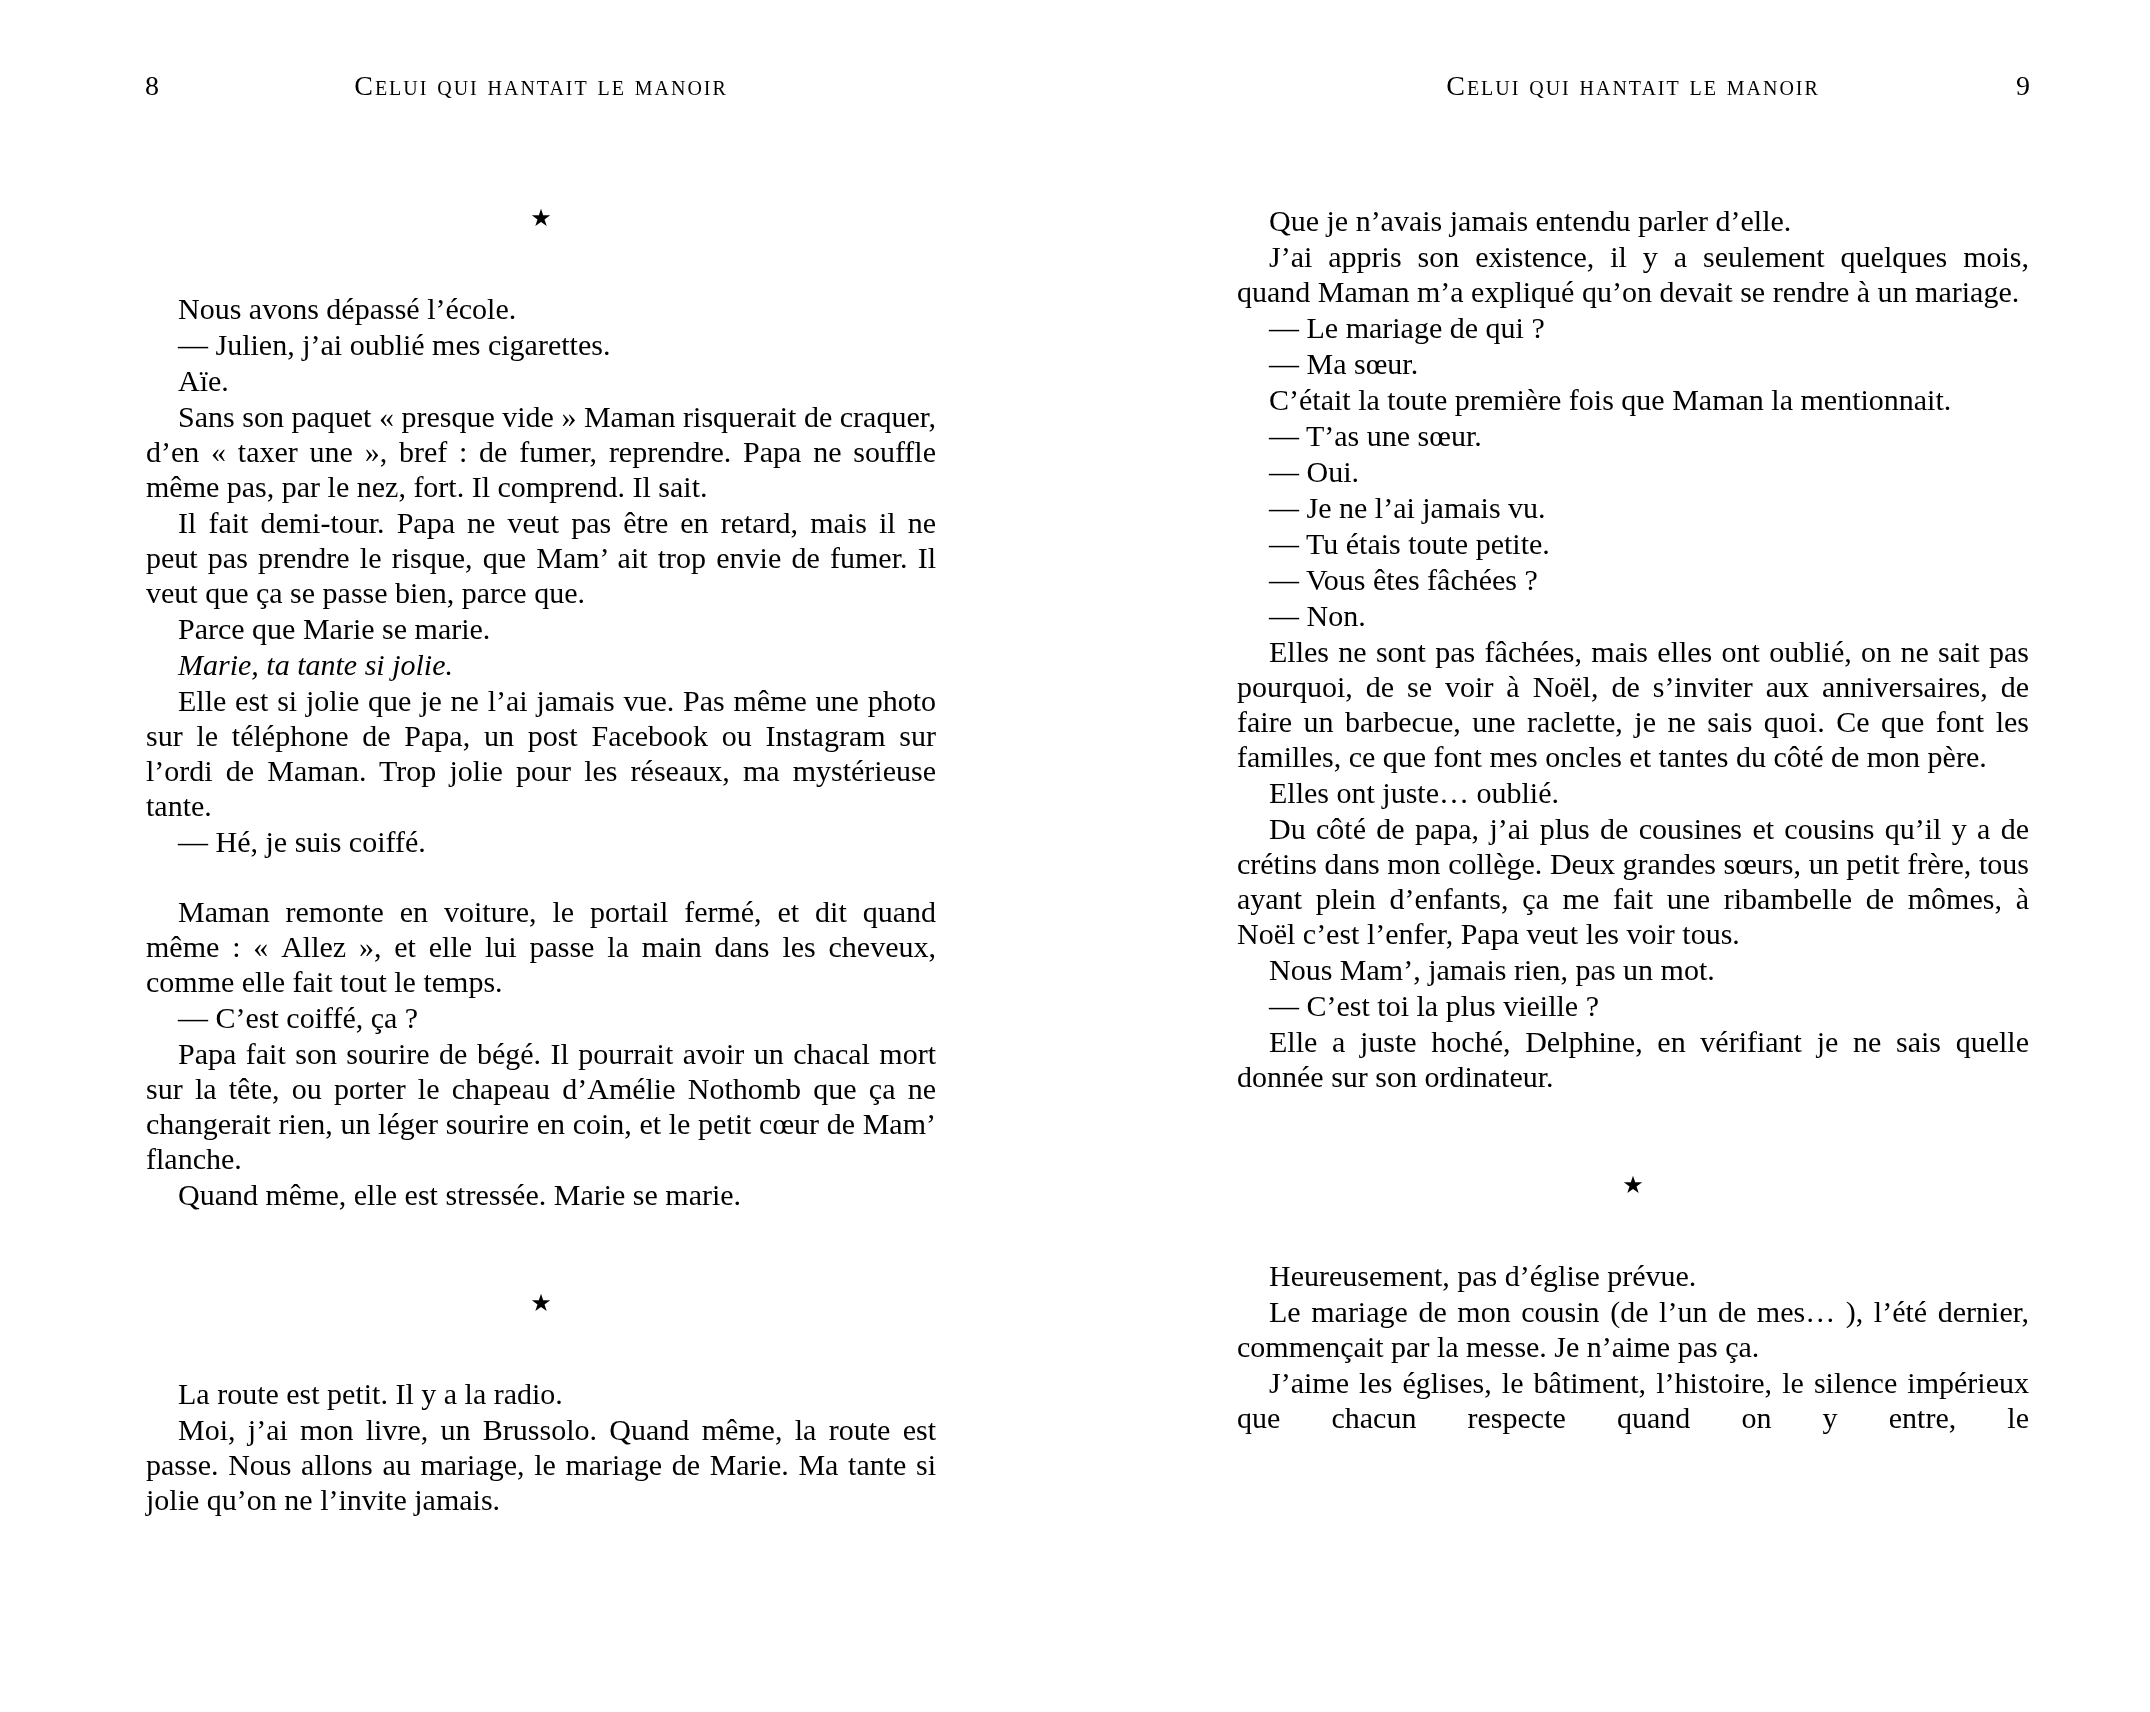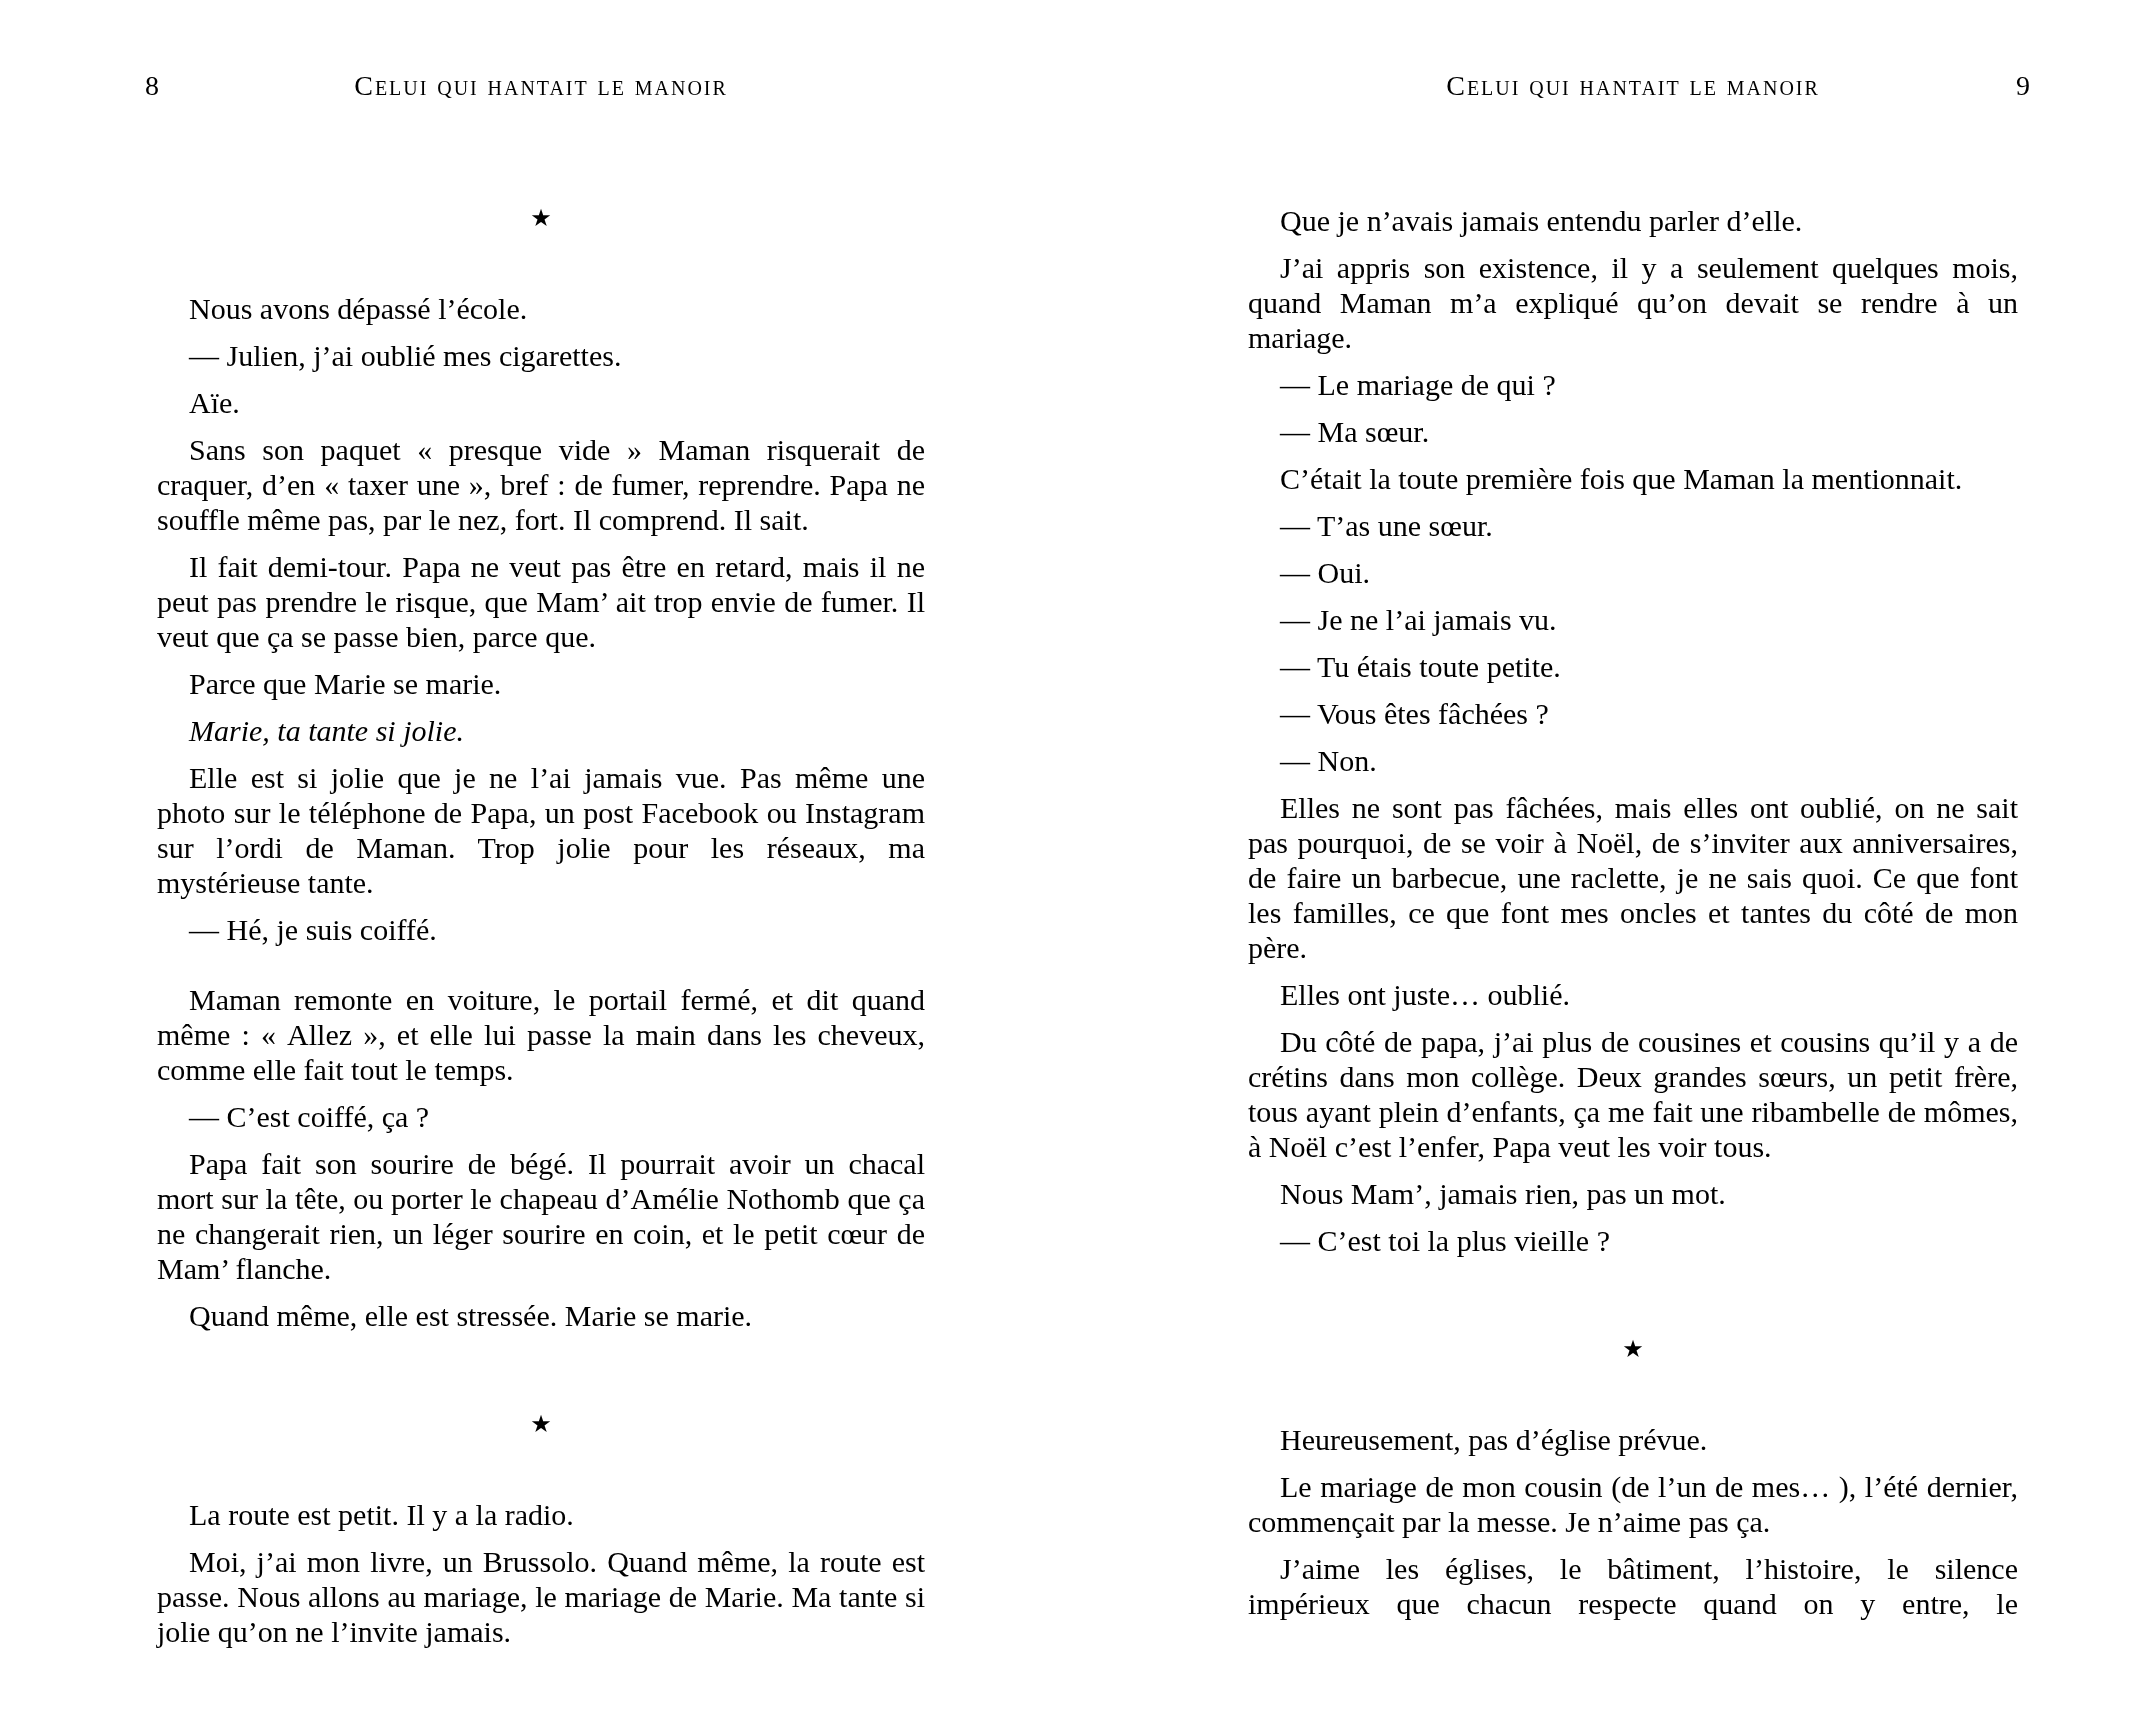--- a/index.html
+++ b/index.html
@@ -30,21 +30,21 @@
   }
   .page--left  .folio { left: 0; }
   .page--right .folio { right: 0; }
 
   .page-body {
     margin-top: 100px;
     font-size: 30px; line-height: 35px;
     text-align: justify;
     hyphens: none;
   }
-  p.para { margin: 12px; text-indent: 32px; }
+  p.para { margin: 1px; text-indent: 32px; }
   p.para.italic { font-style: italic; }
   p.para.gap { margin-top: 35px; }
   p.para.cont { text-align-last: justify; }
 
   .sep-star {
     margin: 76px 0 58px;
     text-align: center;
     font-size: 24px; line-height: 30px;
     text-indent: 0;
   }
@@ -96,20 +96,21 @@
         <p class="para">— Oui.</p>
         <p class="para">— Je ne l’ai jamais vu.</p>
         <p class="para">— Tu étais toute petite.</p>
         <p class="para">— Vous êtes fâchées&nbsp;?</p>
         <p class="para">— Non.</p>
         <p class="para">Elles ne sont pas fâchées, mais elles ont oublié, on ne sait pas pourquoi, de se voir à Noël, de s’inviter aux anniversaires, de faire un barbecue, une raclette, je ne sais quoi. Ce que font les familles, ce que font mes oncles et tantes du côté de mon père.</p>
         <p class="para">Elles ont juste… oublié.</p>
         <p class="para">Du côté de papa, j’ai plus de cousines et cousins qu’il y a de crétins dans mon collège. Deux grandes sœurs, un petit frère, tous ayant plein d’enfants, ça me fait une ribambelle de mômes, à Noël c’est l’enfer, Papa veut les voir tous.</p>
         <p class="para">Nous Mam’, jamais rien, pas un mot.</p>
         <p class="para">— C’est toi la plus vieille&nbsp;?</p>
+        <p class="para">Elle a juste hoché, Delphine, en vérifiant je ne sais quelle donnée sur son ordinateur.</p>
         <div class="sep-star">★</div>
         <p class="para">Heureusement, pas d’église prévue.</p>
         <p class="para">Le mariage de mon cousin (de l’un de mes…&nbsp;), l’été dernier, commençait par la messe. Je n’aime pas ça.</p>
         <p class="para cont">J’aime les églises, le bâtiment, l’histoire, le silence impérieux que chacun respecte quand on y entre, le</p>
       </div>
   </section>
 
 </div>
 
 

